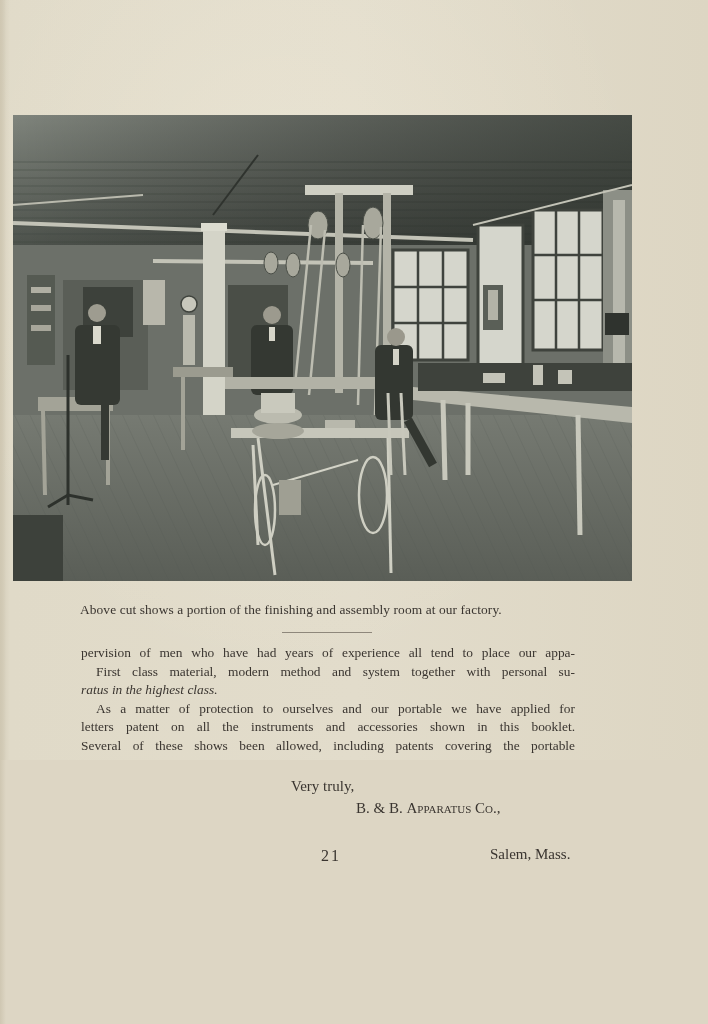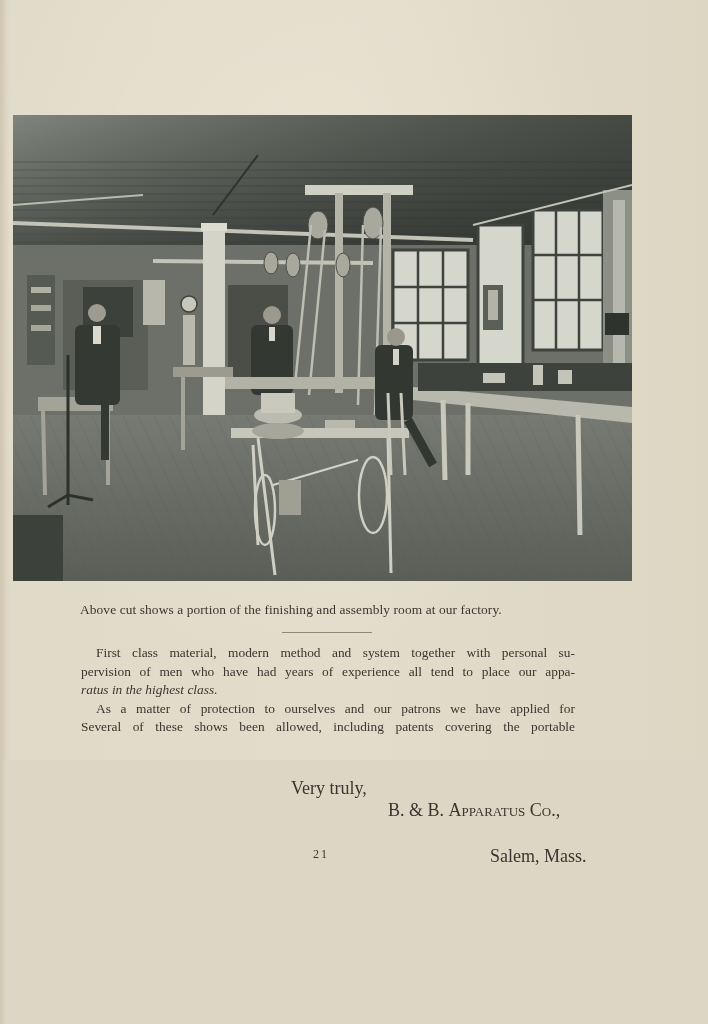--- a/index.html
+++ b/index.html
@@ -33,28 +33,28 @@
       position: absolute; left: 282px; top: 632px; width: 90px; height: 1px;
       background: #8e877b;
     }
     .body-text {
       position: absolute; left: 81px; top: 644px; width: 494px;
       font-size: 13.4px; line-height: 18.6px;
     }
     .para { margin: 0; text-align: justify; text-indent: 15px; }
     .line { display: block; text-align: justify; text-align-last: justify; }
     .line.last { text-align-last: left; font-style: italic; }
-    .closing { position: absolute; font-size: 18px; white-space: nowrap; }
+    .closing { position: absolute; font-size: 15px; white-space: nowrap; }
     .salutation { left: 291px; top: 778px; }
-    .company { left: 356px; top: 800px; margin-left: 32px; }
+    .company { left: 356px; top: 800px; }
     .smallcaps { font-variant: small-caps; }
     .place { left: 490px; top: 846px; text-align: right; }
     .page-number {
-      position: absolute; left: 313px; top: 847px;
-      font-size: 12px; letter-spacing: 2px;
+      position: absolute; left: 321px; top: 847px;
+      font-size: 16px; letter-spacing: 2px;
     }
   </style>
 </head>
 <body>
 
 <div class="page">
   <div class="page-edge"></div>
 
   <div class="photo">
     <svg width="619" height="466" viewBox="0 0 619 466" xmlns="http://www.w3.org/2000/svg">
@@ -206,26 +206,27 @@
       <rect x="470" y="170" width="20" height="45" fill="#5a5f57"></rect>
       <rect x="475" y="175" width="10" height="30" fill="#b3b3a7"></rect>
     </svg>
   </div>
 
   <div class="caption">Above cut shows a portion of the finishing and assembly room at our factory.</div>
   <div class="rule"></div>
 
   <div class="body-text">
     <p class="para">
+      <span class="line" style="text-indent:0">pervision of men who have had years of experience all tend to place our appa-</span>
       <span class="line">First class material, modern method and system together with personal su-</span>
-      <span class="line" style="text-indent:0">pervision of men who have had years of experience all tend to place our appa-</span>
       <span class="line last" style="text-indent:0">ratus in the highest class.</span>
     </p>
     <p class="para">
-      <span class="line">As a matter of protection to ourselves and our patrons we have applied for</span>
+      <span class="line">As a matter of protection to ourselves and our portable we have applied for</span>
+      <span class="line" style="text-indent:0">letters patent on all the instruments and accessories shown in this booklet.</span>
       <span class="line" style="text-indent:0">Several of these shows been allowed, including patents covering the portable</span>
     </p>
   </div>
 
   <div class="closing salutation">Very truly,</div>
   <div class="closing company">
     <span>B. &amp; B. </span><span class="smallcaps">Apparatus Co.,</span>
   </div>
   <div class="closing place">Salem, Mass.</div>
 

